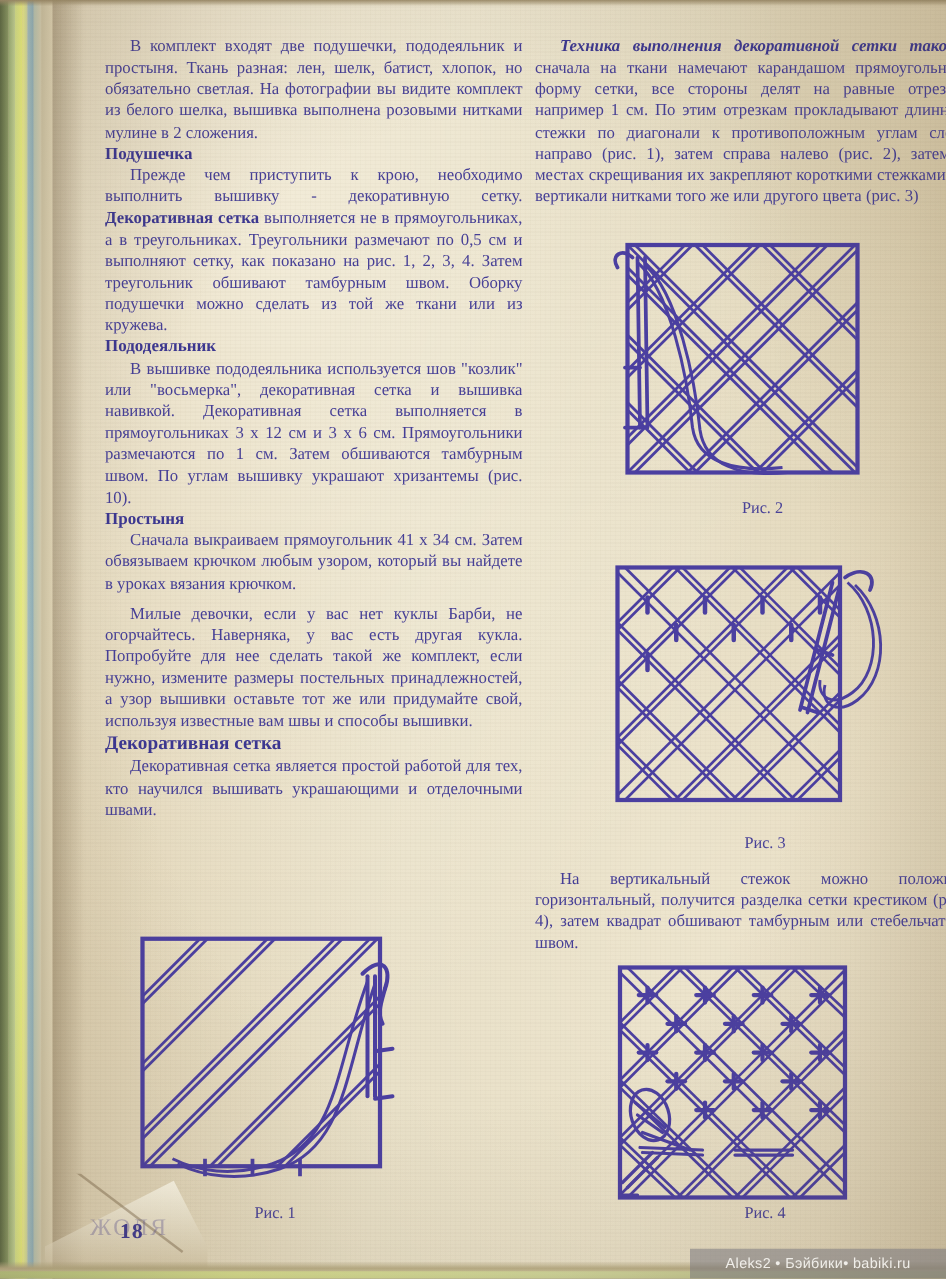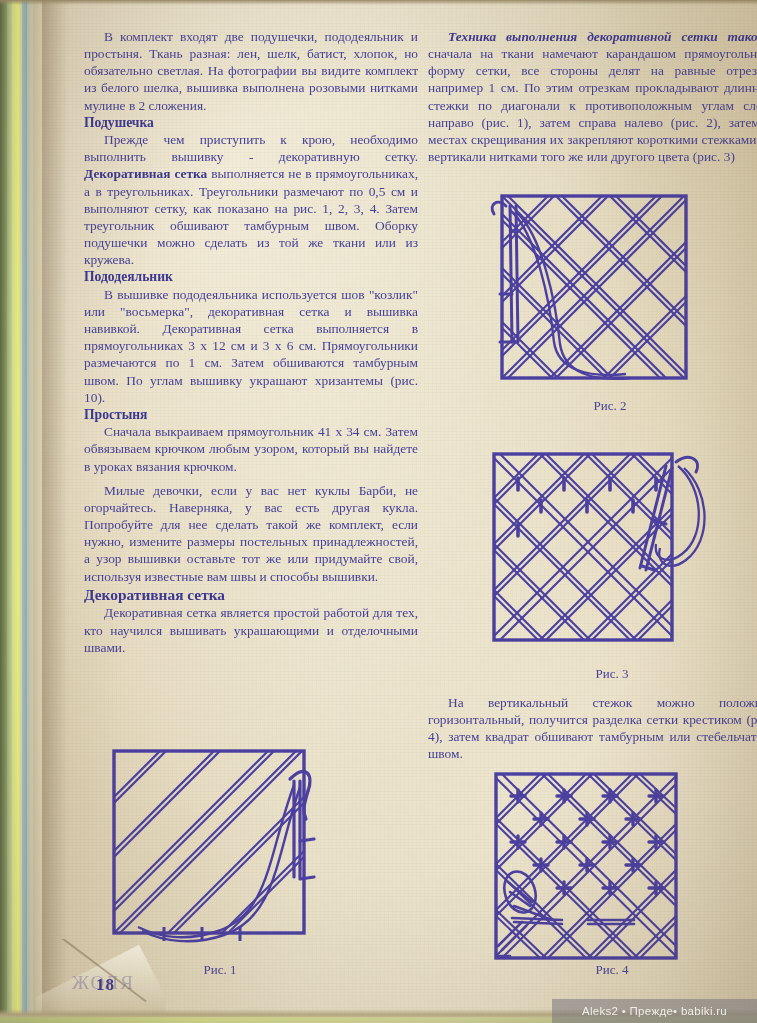--- a/index.html
+++ b/index.html
@@ -403,14 +403,14 @@
       <path d="M4 186 L 18 186"></path>
     </g>
   </svg>
   <div class="cap" style="left:572px;top:962px;width:80px;">Рис. 4</div>
 
   <div class="pgorn">ЖОЛЯ</div>
   <div class="pg">18</div>
 
   <div class="vignette"></div>
 
-  <div class="wm">Aleks2 • Прежде• babiki.ru</div>
+  <div class="wm">Aleks2 • Бэйбики• babiki.ru</div>
 </div>
 
 </body></html>

